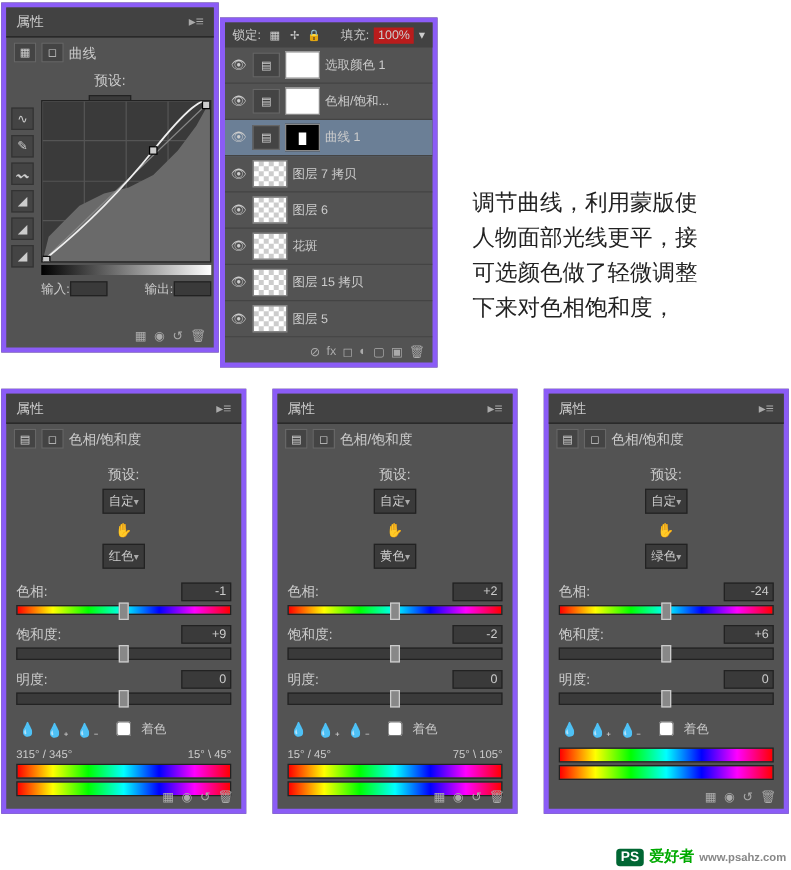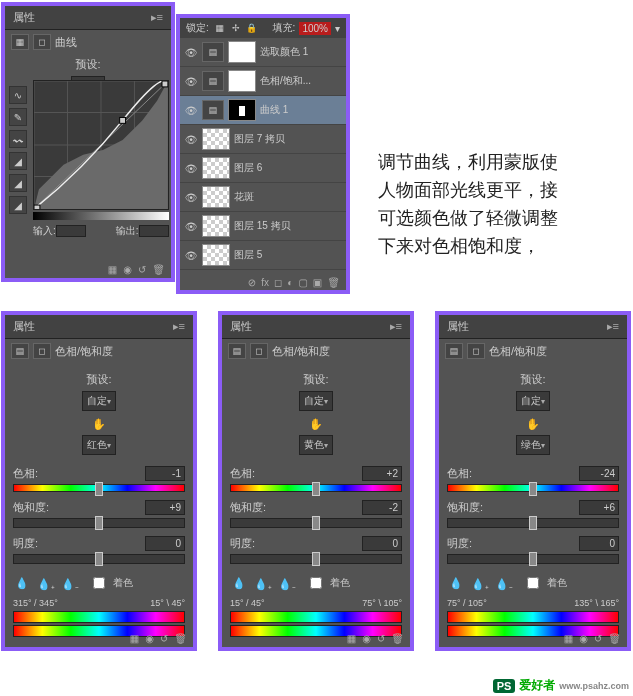--- a/index.html
+++ b/index.html
@@ -412,24 +412,20 @@
       </div>
       <div class="eyedrop-row">
         <span class="eyedrop">💧</span>
         <span class="eyedrop">💧₊</span>
         <span class="eyedrop">💧₋</span>
         <label class="colorize">
             <input type="checkbox" style="">
             <span>着色</span>
           </label>
       </div>
-      <div class="angles">
-          <span>75° / 105°</span>
-          <span>135° \ 165°</span>
-        </div>
       <div class="range-bar"></div>
       <div class="range-bar"></div>
     </div>
     <div class="bottom-icons">
       <span>▦</span>
       <span>◉</span>
       <span>↺</span>
       <span>🗑</span>
     </div>
     </div>

